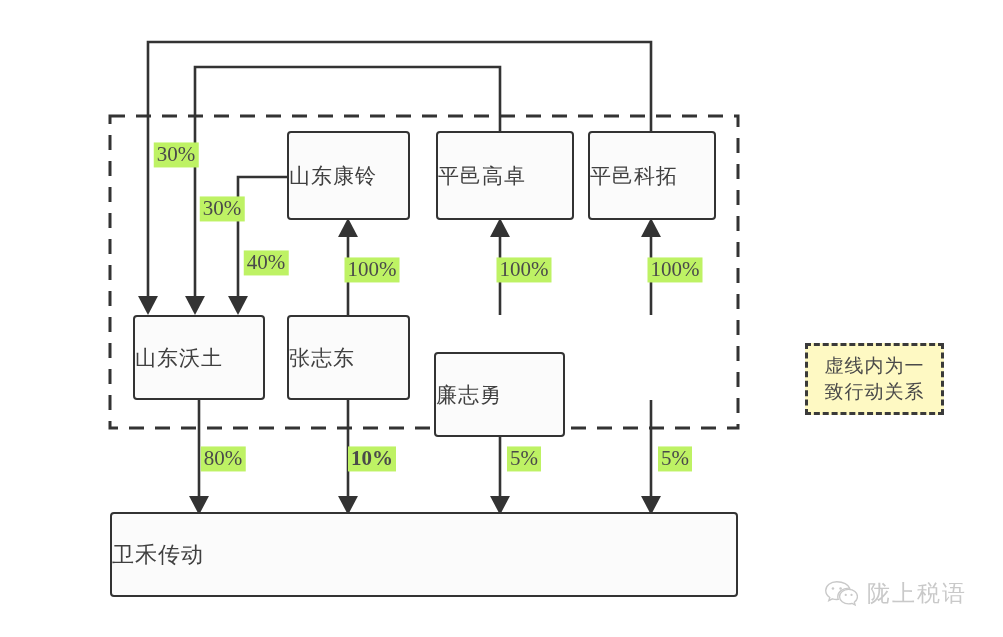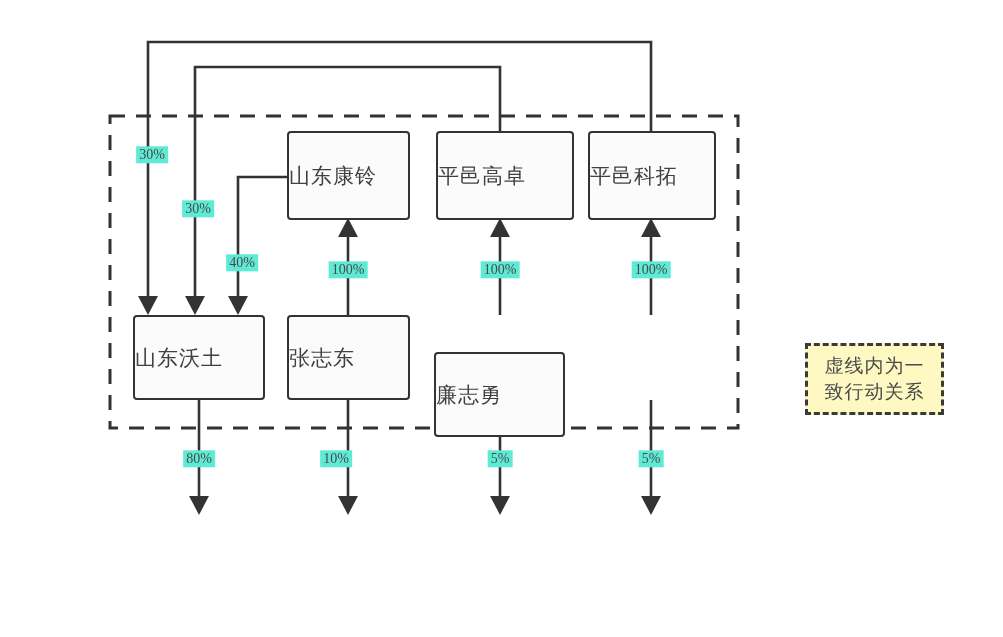--- a/index.html
+++ b/index.html
@@ -36,28 +36,29 @@
     color: #404040;
     font-size: 21px;
     letter-spacing: 1px;
     font-family: "Liberation Sans", "DejaVu Sans", sans-serif;
   }
   .node.wide {
     font-size: 22px;
   }
   .edge-label {
     position: absolute;
-    background: #5eead4;
+    background: #bef264;
     color: #4a4a4a;
-    font-size: 14px;
+    font-size: 21px;
     font-family: "Liberation Serif", "DejaVu Serif", serif;
     padding: 1px 3px;
     white-space: nowrap;
     transform: translate(-50%, -50%);
     line-height: 1.1;
+    margin-left: 24px;
   }
   .legend {
     position: absolute;
     box-sizing: border-box;
     border: 3px dashed #3a3a3a;
     background: #fef9c3;
     display: flex;
     align-items: center;
     justify-content: center;
     text-align: center;
@@ -157,42 +158,61 @@
 
   <div class="node" style="left:287px; top:315px; width:123px; height:85px;">
     <span>张志东</span>
   </div>
 
   <div class="node" style="left:434px; top:315px; width:131px; height:85px;margin-top:37px;">
     <span>廉志勇</span>
   </div>
 
 
+  <div class="node wide" style="left:110px; top:512px; width:628px; height:85px;">
+    <span>卫禾传动</span>
+  </div>
 
   <div class="edge-label" style="left:152px; top:155px;">30%</div>
 
   <div class="edge-label" style="left:198px; top:209px;">30%</div>
 
   <div class="edge-label" style="left:242px; top:263px;">40%</div>
 
   <div class="edge-label" style="left:348px; top:270px;">100%</div>
 
   <div class="edge-label" style="left:500px; top:270px;">100%</div>
 
   <div class="edge-label" style="left:651px; top:270px;">100%</div>
 
   <div class="edge-label" style="left:199px; top:459px;">80%</div>
 
-  <div class="edge-label" style="left:336px; top:459px;">10%</div>
+  <div class="edge-label" style="left:348px; top:459px;font-weight:bold;">10%</div>
 
   <div class="edge-label" style="left:500px; top:459px;">5%</div>
 
   <div class="edge-label" style="left:651px; top:459px;">5%</div>
 
   <div class="legend" style="left:805px; top:343px; width:139px; height:72px;">
     <div>
       <span>虚线内为一</span>
       <span>致行动关系</span>
     </div>
   </div>
 
+  <div class="watermark" style="left:824px; top:578px;">
+    <svg class="wm-icon" viewBox="0 0 40 33" xmlns="http://www.w3.org/2000/svg">
+      <path d="M15,2 C7.8,2 2,6.7 2,12.5 C2,15.8 3.9,18.7 6.8,20.6 L5.6,24.4 L9.9,22.2
+               C11.5,22.7 13.2,23 15,23 C15.6,23 16.2,23 16.8,22.9 C16.4,21.9 16.2,20.8
+               16.2,19.7 C16.2,14.1 21.9,9.6 29,9.6 C29.4,9.6 29.8,9.6 30.2,9.7
+               C28.9,5.3 22.6,2 15,2 Z" fill="none" stroke="#c9c9c9" stroke-width="1.6"></path>
+      <circle cx="10.5" cy="10" r="1.5" fill="#c9c9c9"></circle>
+      <circle cx="19.5" cy="10" r="1.5" fill="#c9c9c9"></circle>
+      <path d="M29,11 C23.1,11 18.3,14.8 18.3,19.6 C18.3,24.4 23.1,28.2 29,28.2
+               C30.4,28.2 31.8,28 33.1,27.6 L36.6,29.4 L35.7,26.2 C37.9,24.6 39.4,22.3
+               39.4,19.6 C39.4,14.8 34.9,11 29,11 Z" fill="none" stroke="#c9c9c9" stroke-width="1.6"></path>
+      <circle cx="25.6" cy="17.6" r="1.3" fill="#c9c9c9"></circle>
+      <circle cx="32.4" cy="17.6" r="1.3" fill="#c9c9c9"></circle>
+    </svg>
+    <span>陇上税语</span>
+  </div>
 
 </div>
 
 </body></html>

